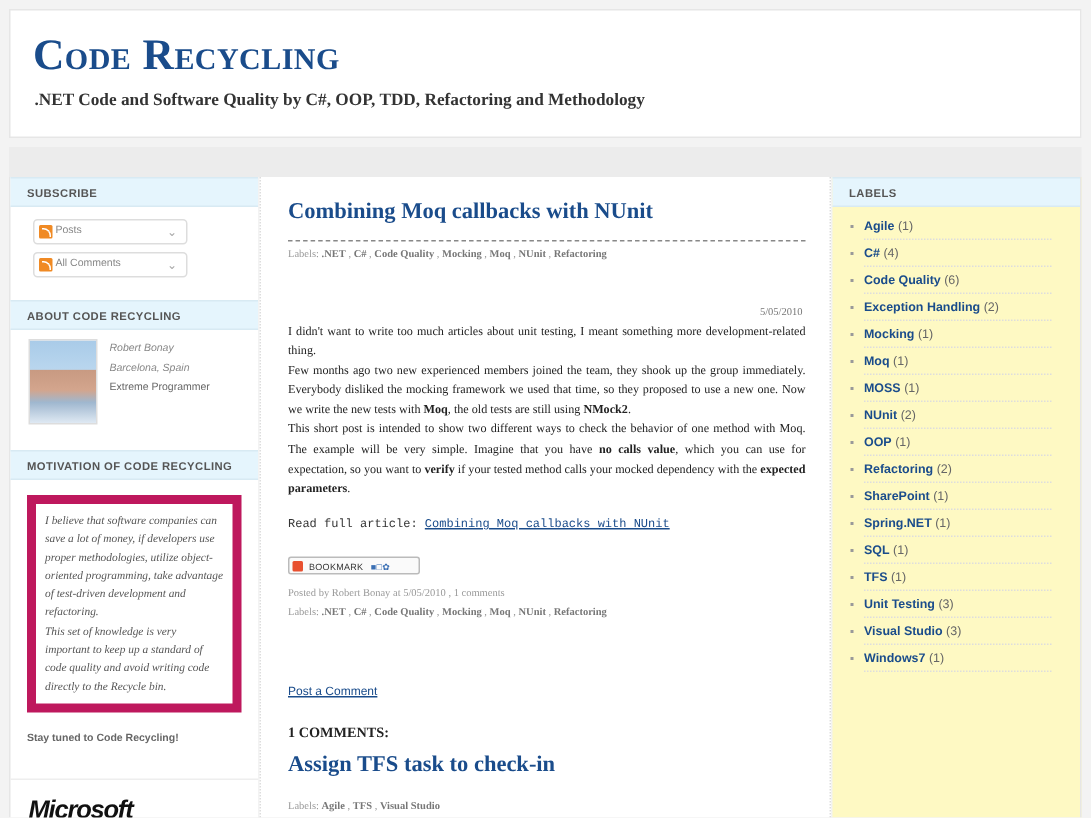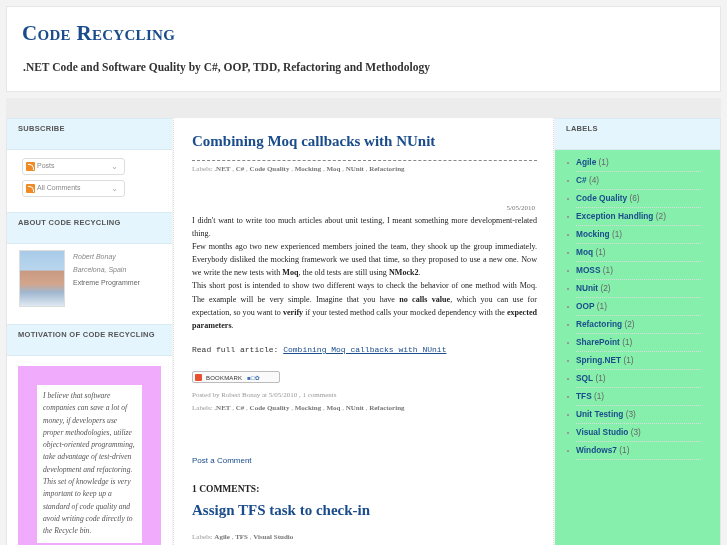--- a/index.html
+++ b/index.html
@@ -12,21 +12,21 @@
   a { color: #1a4c8b; text-decoration: none; }
 
   
   .header {
     position: absolute; left: 6px; top: 6px; width: 715px; height: 86px;
     background: #fff; border: 1px solid #e6e6e6;
   }
   .site-title {
     position: absolute; left: 15px; top: 14px;
     font-family: "Liberation Serif", serif; font-weight: bold;
-    font-size: 21px; color: #1a4c8b; font-variant: small-caps; letter-spacing: 0.3px;
+    font-size: 29px; color: #1a4c8b; font-variant: small-caps; letter-spacing: 0.3px;
   }
   .site-desc {
     position: absolute; left: 16px; top: 54px;
     font-family: "Liberation Serif", serif; font-weight: bold;
     font-size: 11.5px; color: #333;
   }
 
   .band {
     position: absolute; left: 6px; top: 98px; width: 715px; height: 20px;
     background: #ececec;
@@ -36,25 +36,25 @@
   .col-left {
     position: absolute; left: 6px; top: 118px; width: 166px; height: 427px;
     background: #fff; border-left: 1px solid #e6e6e6;
   }
   .col-main {
     position: absolute; left: 173px; top: 118px; width: 381px; height: 427px;
     background: #fff; border-left: 1px dotted #ddd; border-right: 1px dotted #ddd;
   }
   .col-right {
     position: absolute; left: 555px; top: 118px; width: 166px; height: 427px;
-    background: #86efac; border-right: 1px solid #e6e6e6;
+    background: #fef9c3; border-right: 1px solid #e6e6e6;
   }
 
   .widget-head {
-    height: 32px; background: #e5f5fd;
+    height: 20px; background: #e5f5fd;
     border-top: 1px solid #d8eaf3; border-bottom: 1px solid #d8eaf3;
     font-size: 7.5px; font-weight: bold; color: #555; letter-spacing: 0.3px;
     padding: 5px 0 0 11px; text-transform: uppercase;
   }
 
   
   .subscribe { padding: 8px 0 10px 15px; }
   .sub-btn {
     width: 103px; height: 17px; border: 1px solid #ddd; border-radius: 3px;
     background: #fff; margin-bottom: 5px; position: relative;
@@ -81,21 +81,21 @@
   }
   .about-name, .about-loc {
     position: absolute; left: 66px; font-size: 7px; color: #888; font-style: italic;
   }
   .about-name { top: 9px; }
   .about-loc { top: 22px; }
   .about-role { position: absolute; left: 66px; top: 35px; font-size: 7px; color: #666; }
 
   
   .quote-box {
-    margin: 10px 11px 0 11px; background: #f0abfc; padding: 19px;
+    margin: 10px 11px 0 11px; background: #be185d; padding: 6px;
   }
   .quote-inner {
     background: #fff; padding: 5px 6px;
     font-family: "Liberation Serif", serif; font-style: italic;
     font-size: 7.6px; line-height: 12.3px; color: #555;
   }
   .stay { padding: 14px 0 0 11px; font-size: 7px; color: #666; font-weight: bold; height: 45px; border-bottom: 1px solid #eee; }
   .ms-logo {
     padding: 10px 0 0 12px;
     font-family: "Liberation Sans", sans-serif; font-weight: bold; font-style: italic;
@@ -141,21 +141,21 @@
   }
   .posted {
     position: absolute; left: 18px; top: 273px;
     font-family: "Liberation Serif", serif; font-size: 7px; color: #999;
   }
   .comments-head {
     position: absolute; left: 18px; top: 318px;
     font-family: "Liberation Serif", serif; font-weight: bold; font-size: 9.5px; color: #222; margin-top: 48px;
   }
   .post-comment {
-    position: absolute; left: 18px; top: 338px; font-size: 8px; color: #1a4c8b;  text-align: center;
+    position: absolute; left: 18px; top: 338px; font-size: 8px; color: #1a4c8b; text-decoration: underline; text-align: center;
   }
 
   
   .label-list { list-style: none; padding: 4px 11px 0 11px; }
   .label-list li {
     position: relative; padding: 4px 0 5px 10px; font-size: 8.3px; line-height: 9px;
   }
   .label-list li::before {
     content: ""; position: absolute; left: 1px; top: 8px; width: 2px; height: 2px; background: #999;
   }

